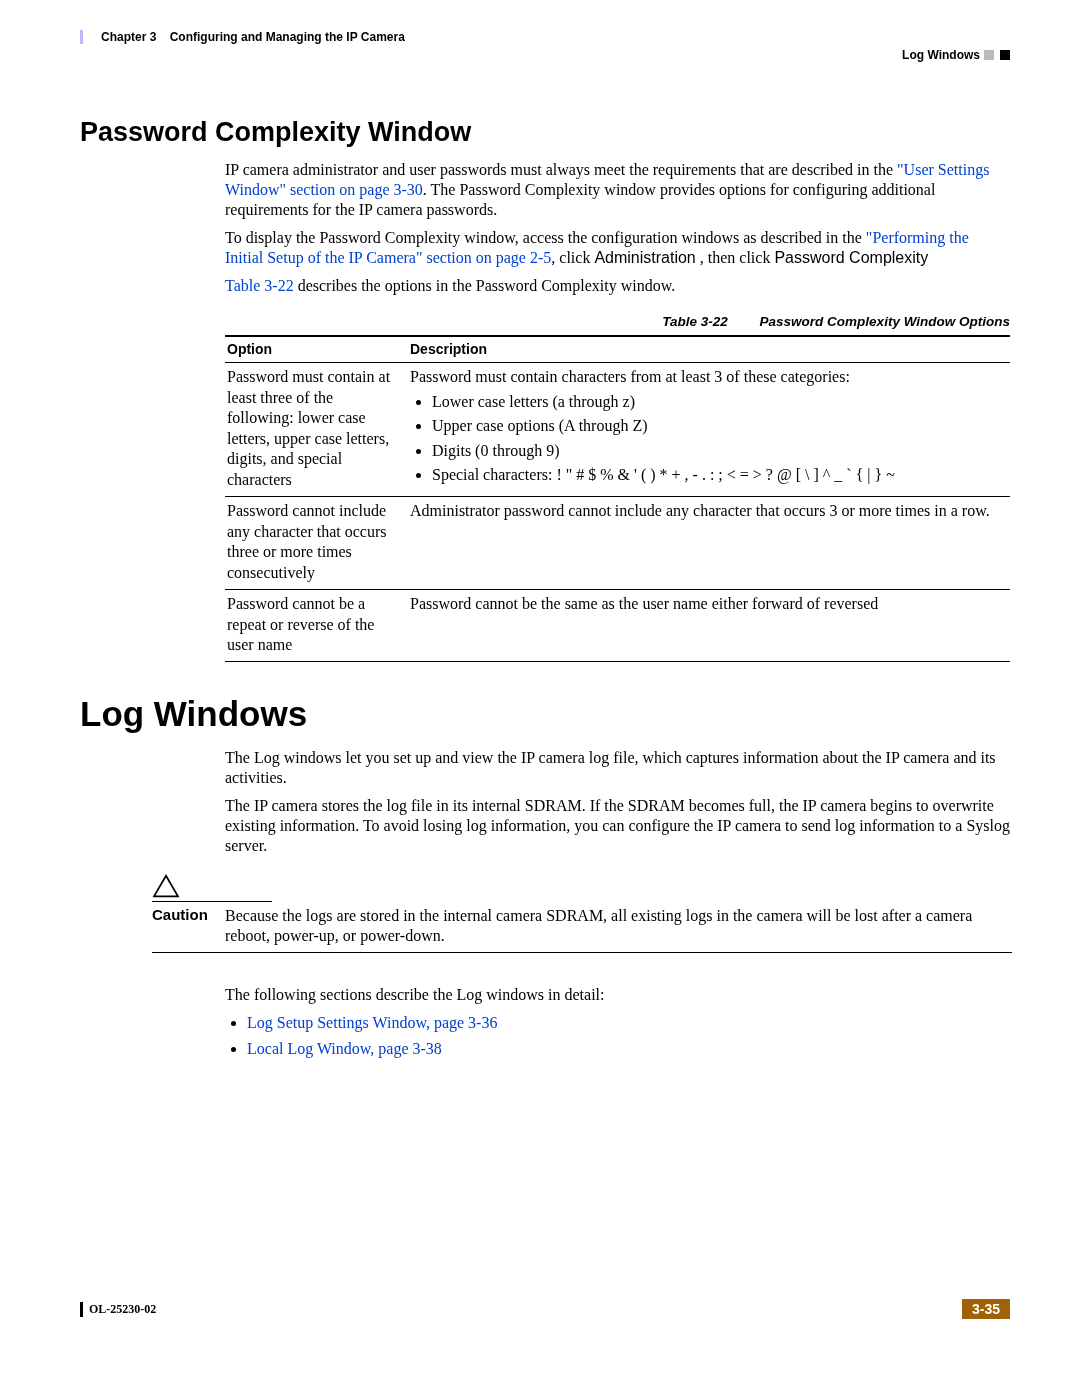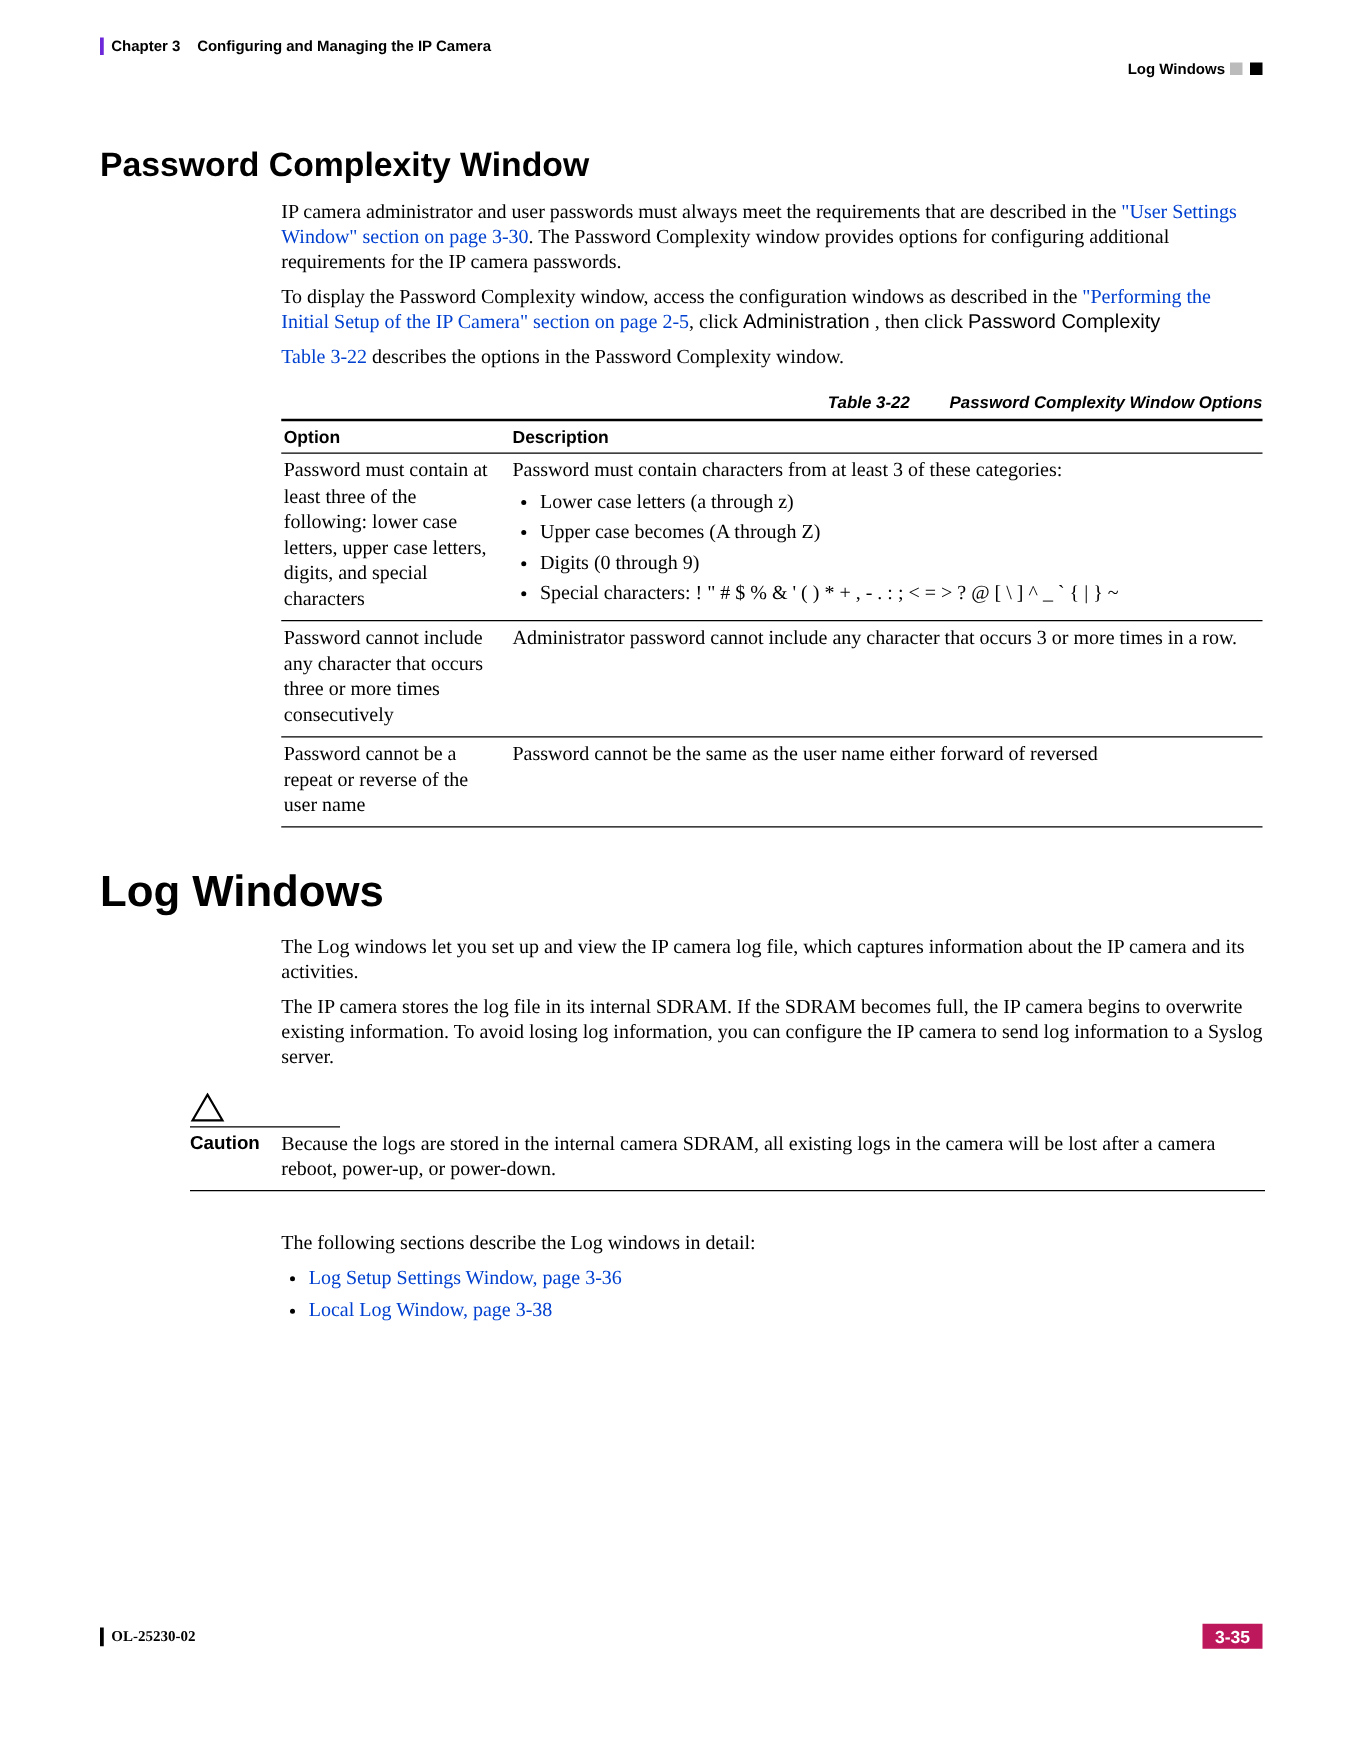--- a/index.html
+++ b/index.html
@@ -12,22 +12,22 @@
     width: 1080px;
   }
   .page {
     padding: 30px 70px 40px 80px;
     box-sizing: border-box;
     position: relative;
   }
   .top-bar {
     display: flex;
     align-items: flex-start;
-    border-left: 3px solid #6d28d9;
-    padding-left: 6px;
+    border-left: 3px solid #c4b5fd;
+    padding-left: 18px;
     margin-bottom: 2px;
   }
   .chapter-line {
     font-family: Arial, Helvetica, sans-serif;
     font-size: 12px;
     font-weight: bold;
   }
   .top-right {
     display: flex;
     align-items: center;
@@ -142,21 +142,21 @@
     margin-top: 2px;
   }
   .footer-left {
     border-left: 3px solid #000;
     padding-left: 6px;
     font-family: Liberation Serif, serif;
     font-size: 12px;
     font-weight: bold;
   }
   .page-badge {
-    background: #be185d;
+    background: #a16207;
     color: #fff;
     font-family: Arial, Helvetica, sans-serif;
     font-weight: bold;
     font-size: 14px;
     padding: 2px 10px;
   }
 </style>
 </head>
 <body>
 
@@ -202,21 +202,21 @@
           <th>Description</th>
         </tr>
       </thead>
       <tbody>
         <tr>
           <td class="col1">Password must contain at least three of the following: lower case letters, upper case letters, digits, and special characters</td>
           <td>
             <span>Password must contain characters from at least 3 of these categories:</span>
             <ul>
               <li>Lower case letters (a through z)</li>
-              <li>Upper case becomes (A through Z)</li>
+              <li>Upper case options (A through Z)</li>
               <li>Digits (0 through 9)</li>
               <li>Special characters: ! " # $ % &amp; ' ( ) * + , - . : ; &lt; = &gt; ? @ [ \ ] ^ _ ` { | } ~</li>
             </ul>
           </td>
         </tr>
         <tr>
           <td class="col1">Password cannot include any character that occurs three or more times consecutively</td>
           <td>Administrator password cannot include any character that occurs 3 or more times in a row.</td>
         </tr>
         <tr>

